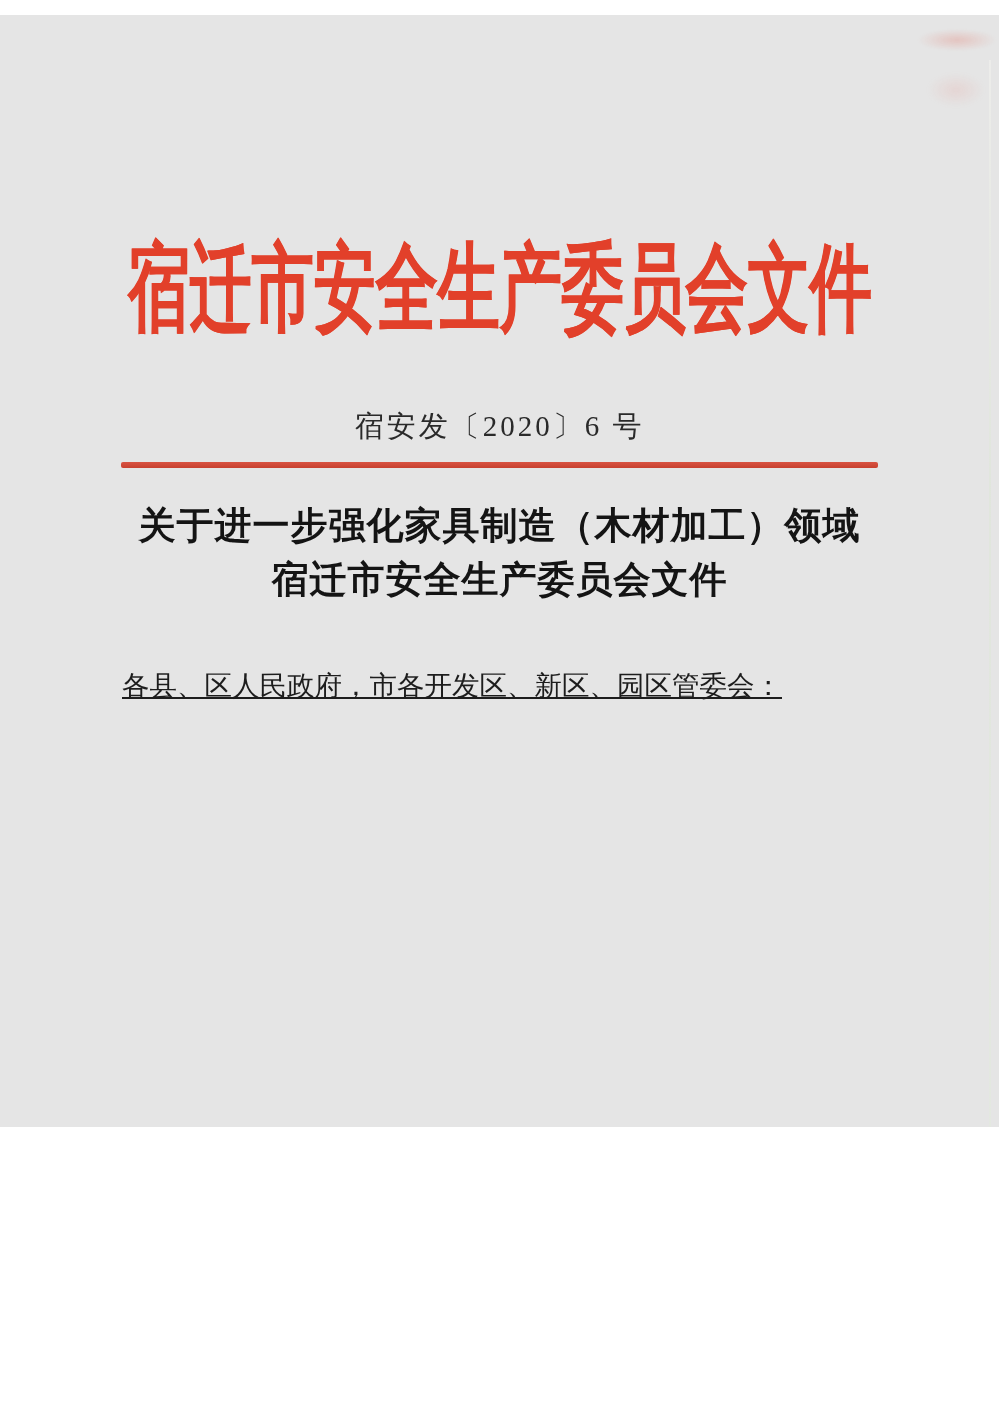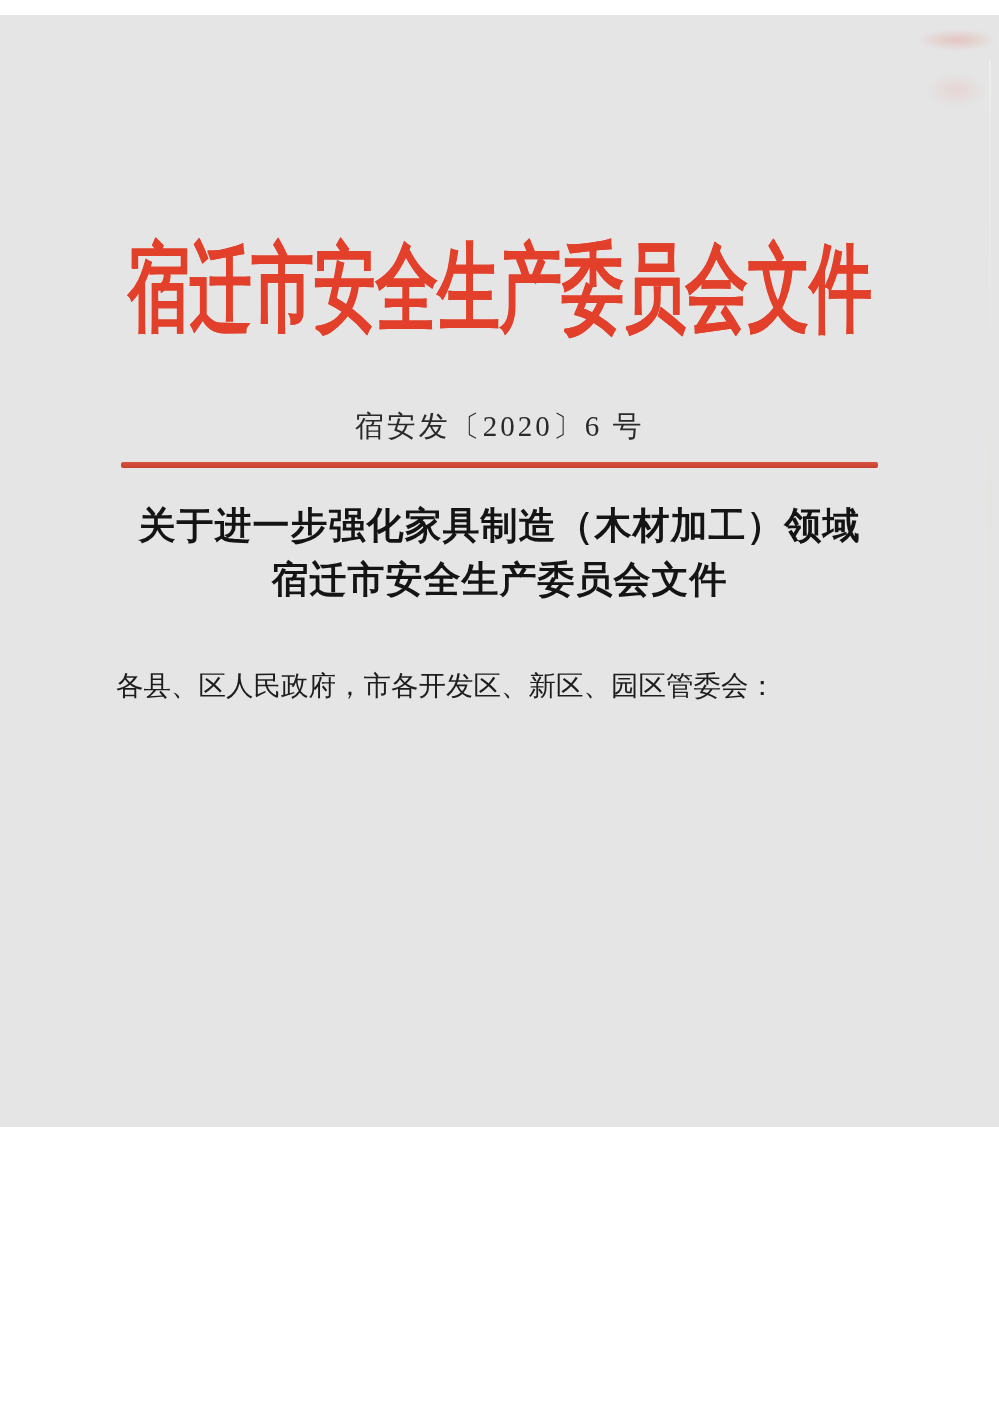--- a/index.html
+++ b/index.html
@@ -63,27 +63,28 @@
     font-size: 37px;
     font-weight: bold;
     line-height: 54px;
     letter-spacing: 1px;
     color: #141414;
   }
 
   .body-text {
     position: absolute;
     top: 645px;
-    left: 116px;
+    left: 122px;
     width: 772px;
     font-size: 27.5px;
     line-height: 52.4px;
     color: #1d1d1d;
     text-align: justify;
     word-break: break-all;
+    text-decoration: underline;
   }
   .body-text p { margin: 0; }
   .body-text p.indent { text-indent: 2em; }
   .body-text .lead-bold { font-weight: bold; }
 
   .page-number {
     position: absolute;
     top: 1296px;
     left: 806px;
     font-size: 24px;

